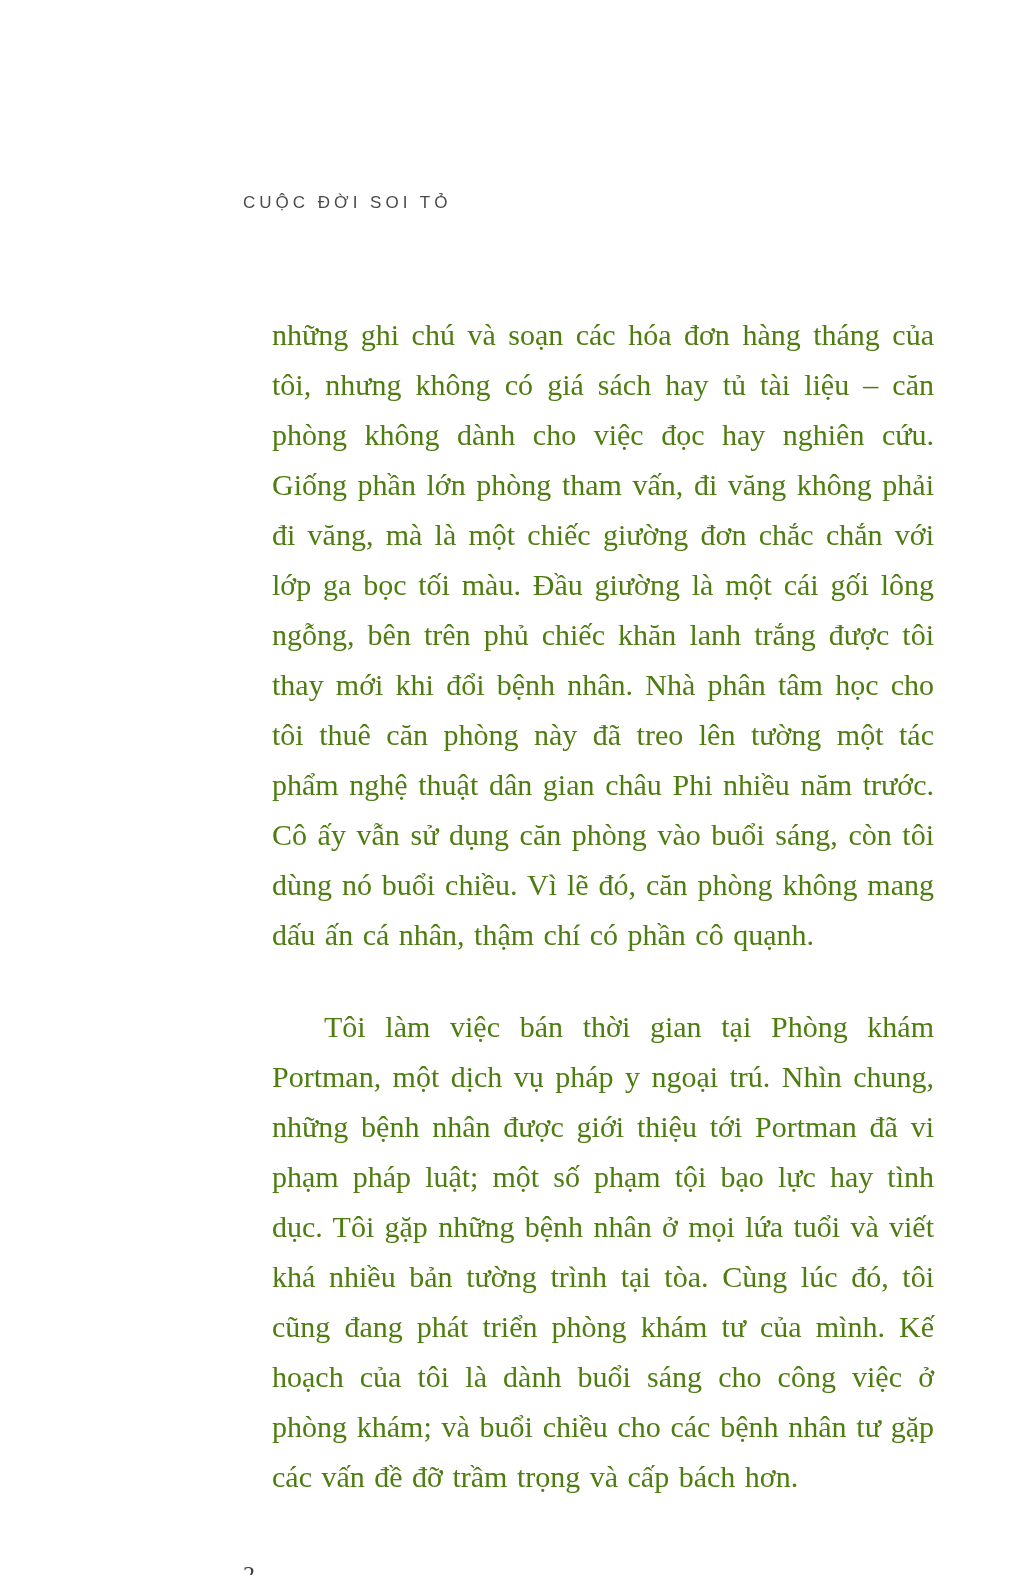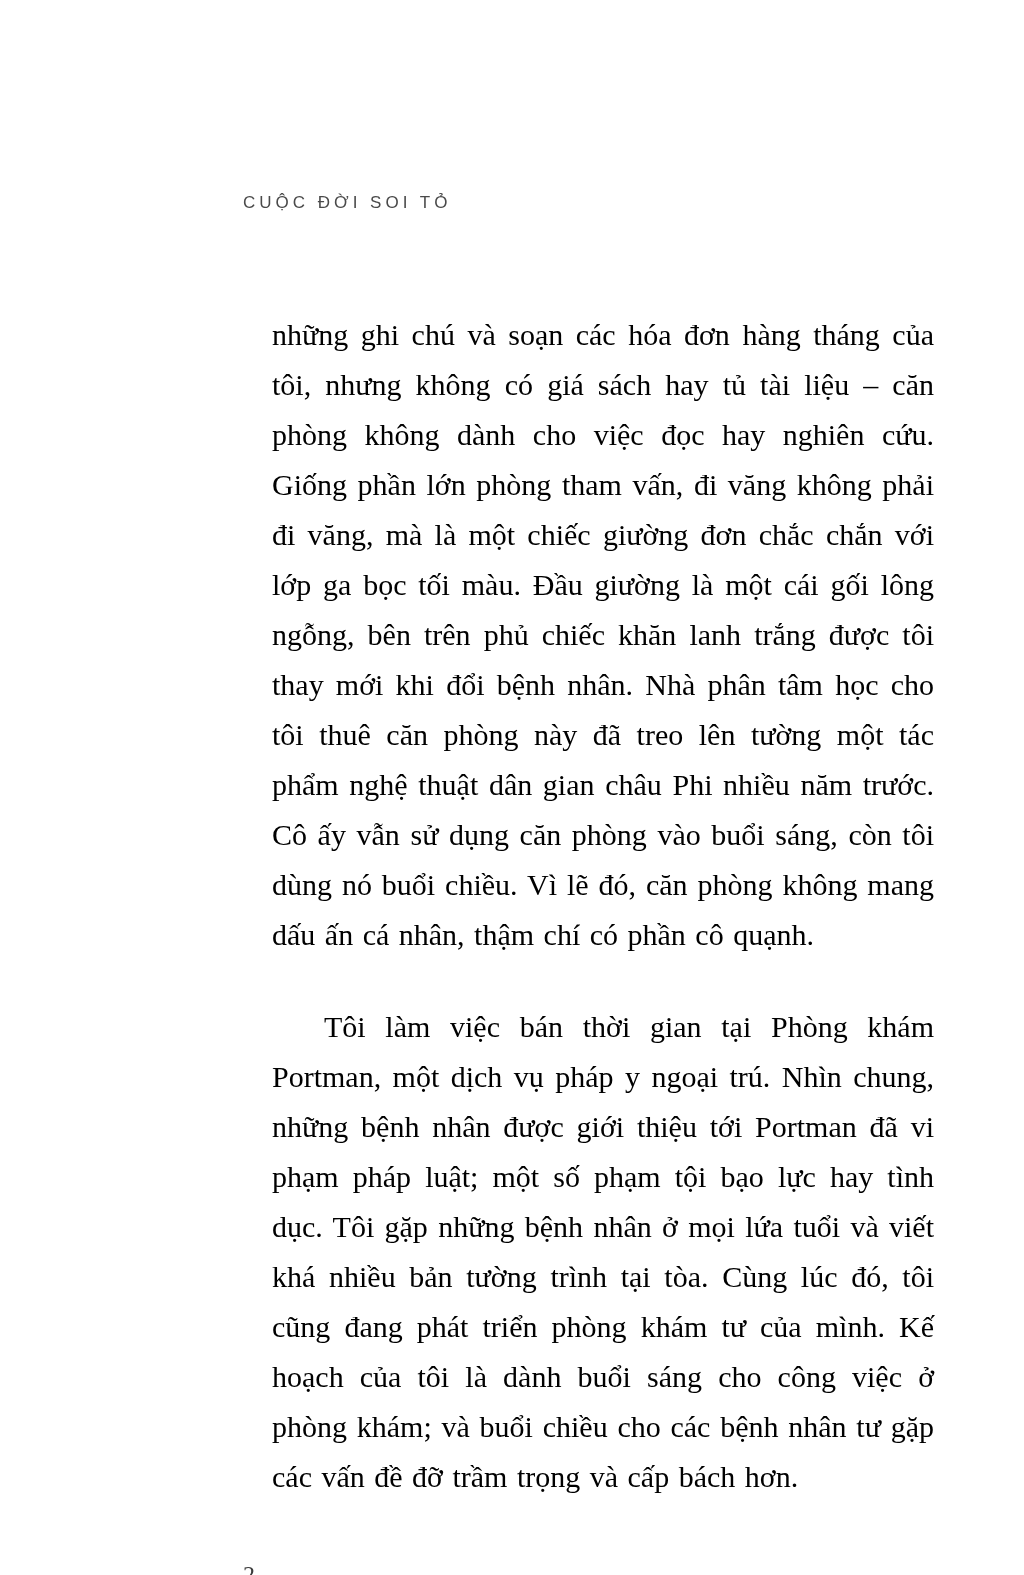--- a/index.html
+++ b/index.html
@@ -36,21 +36,21 @@
     top: 178px;
     left: 140px;
     width: 746px;
   }
 
   .body-text p {
     font-size: 30px;
     line-height: 50px;
     text-align: justify;
     text-justify: inter-word;
-    color: #000000;
+    color: #4d7c0f;
     font-weight: 400;
     word-spacing: 2px;
   }
 
   .body-text p.indent {
     text-indent: 52px;
     margin-top: 8px;
   }
 
   .page-number {

